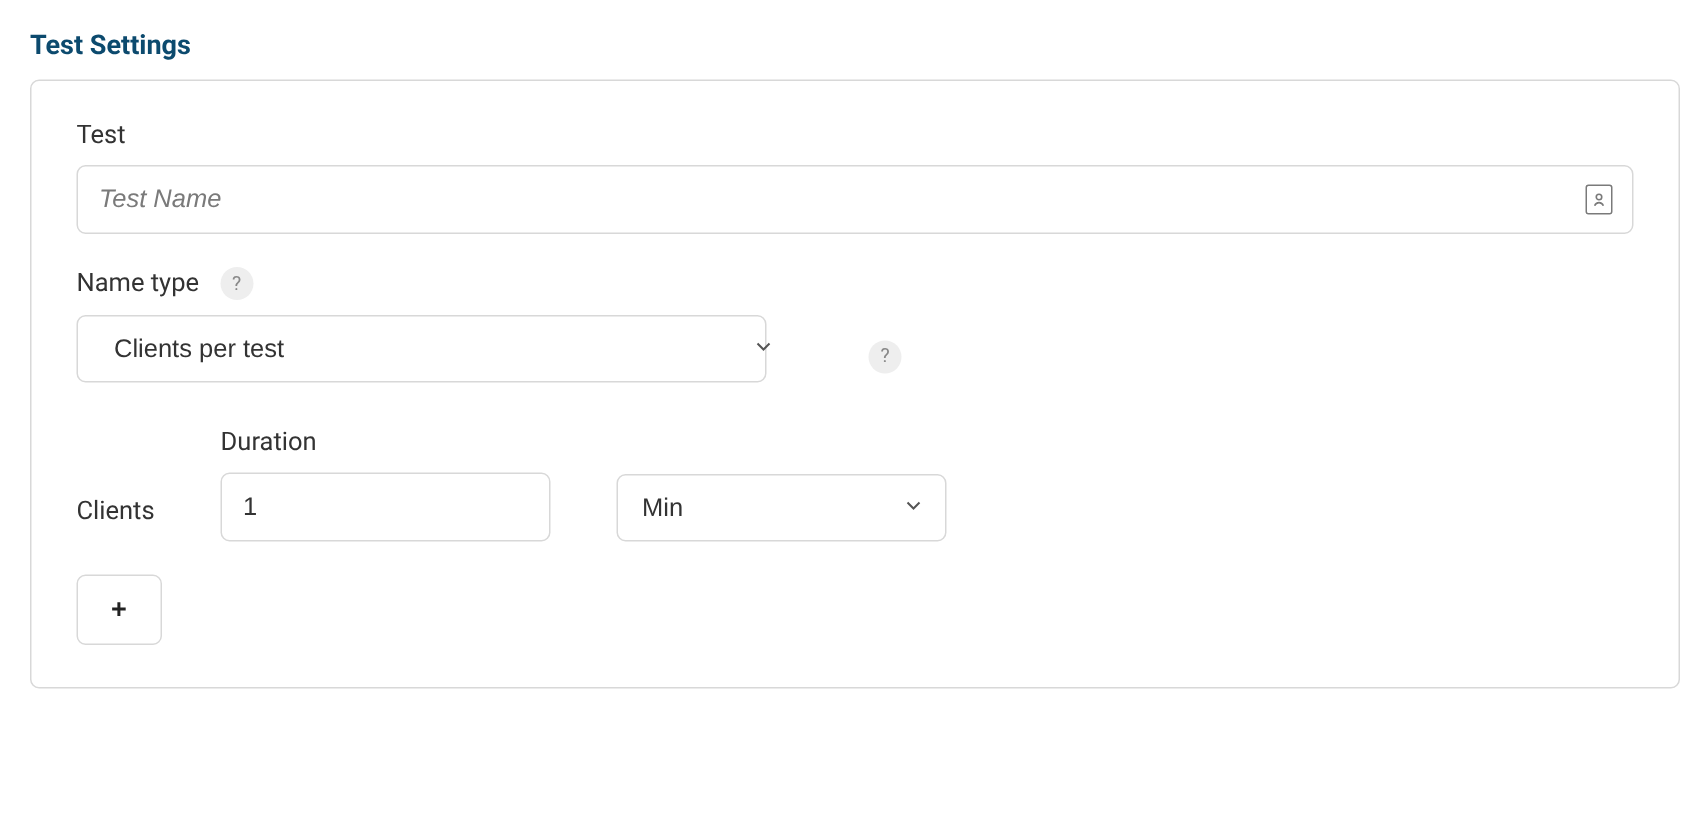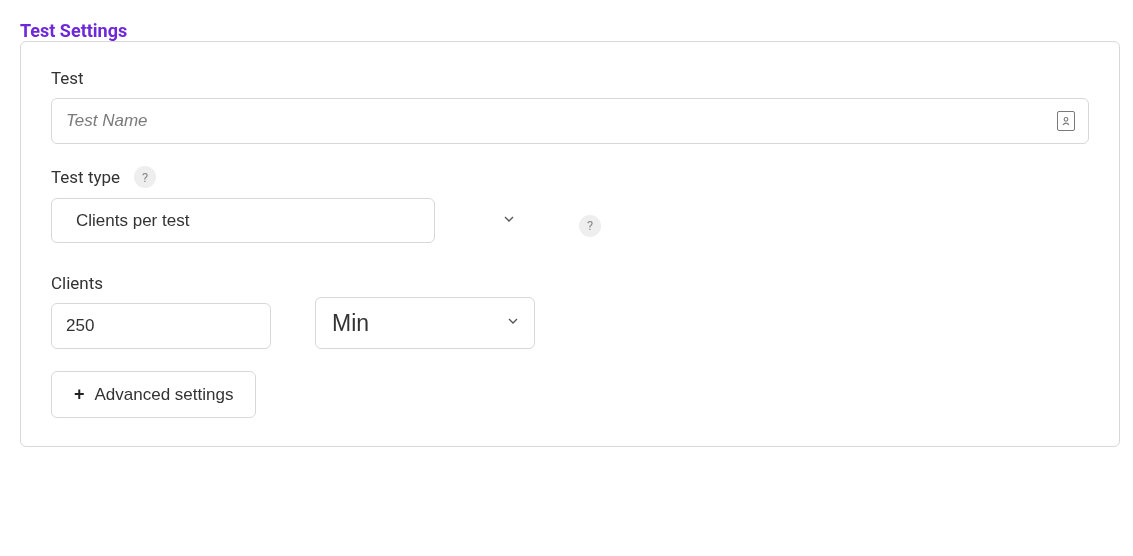--- a/index.html
+++ b/index.html
@@ -12,22 +12,22 @@
       background: #ffffff;
       padding: 20px;
       color: #333;
     }
     .container {
       width: 1100px;
     }
     .section-title {
       font-weight: 700;
       font-size: 18px;
-      color: #6d28d9;
-      margin-bottom: 0;
+      color: #0c4a6e;
+      margin-bottom: 12px;
     }
     .panel {
       border: 1px solid #d8d8d8;
       border-radius: 6px;
       padding: 26px 30px 28px 30px;
     }
     .form-label {
       font-size: 17px;
       color: #333;
       margin-bottom: 10px;
@@ -82,21 +82,21 @@
       font-size: 13px;
       vertical-align: middle;
       cursor: default;
     }
     .two-col {
       display: flex;
       gap: 48px;
       align-items: flex-start;
     }
     .select {
-      width: 384px;
+      width: 460px;
       border: 1px solid #d8d8d8;
       border-radius: 6px;
       padding: 12px 40px 12px 24px;
       font-size: 17px;
       color: #333;
       background: #fff;
       appearance: none;
       position: relative;
     }
     .select-wrapper {
@@ -140,21 +140,21 @@
     .unit-select-wrapper {
       position: relative;
       width: 220px;
       margin-left: 0;
     }
     .unit-select {
       width: 220px;
       border: 1px solid #d8d8d8;
       border-radius: 6px;
       padding: 12px 40px 12px 16px;
-      font-size: 23px;
+      font-size: 17px;
       color: #333;
       background: #fff;
       appearance: none;
     }
     .adv-button {
       border: 1px solid #d8d8d8;
       border-radius: 6px;
       background: #fff;
       padding: 12px 22px;
       font-size: 17px;
@@ -194,21 +194,21 @@
           <svg viewBox="0 0 12 14" width="10" height="12">
               <circle cx="6" cy="5" r="2.2" fill="none" stroke="#7a7a7a" stroke-width="1.3"></circle>
               <path d="M2.5 12c.8-2 2-2.5 3.5-2.5s2.7.5 3.5 2.5" fill="none" stroke="#7a7a7a" stroke-width="1.3"></path>
             </svg>
         </span>
       </div>
     </div>
 
     <div class="row">
       <div class="form-label">
-        <span>Test type</span>
+        <span>Name type</span>
         <span class="help-circle">?</span>
       </div>
       <div class="two-col">
         <div class="select-wrapper">
           <select class="select">
             <option>Clients per test</option>
           </select>
           <span class="chev">
             <svg viewBox="0 0 24 24">
                 <polyline points="6 9 12 15 18 9"></polyline>
@@ -219,35 +219,37 @@
           <div class="help-under">
             <span class="help-circle">?</span>
           </div>
         </div>
       </div>
     </div>
 
     <div class="triple" style="margin-top: 30px;">
       <div class="field-col">
         <div class="form-label">Clients</div>
-        <input type="text" class="small-input" value="250" style="">
+      </div>
+      <div class="field-col">
+        <div class="form-label">Duration</div>
+        <input type="text" class="small-input" value="1" style="">
       </div>
       <div class="field-col">
         <div class="unit-select-wrapper">
           <select class="unit-select">
             <option>Min</option>
           </select>
           <span class="chev" style="position:absolute; right:14px; top:50%; transform:translateY(-50%);">
             <svg viewBox="0 0 24 24">
                 <polyline points="6 9 12 15 18 9"></polyline>
               </svg>
           </span>
         </div>
       </div>
     </div>
 
     <button class="adv-button">
       <span class="plus">+</span>
-      <span>Advanced settings</span>
     </button>
 
   </div>
 </div>
 
 </body></html>

